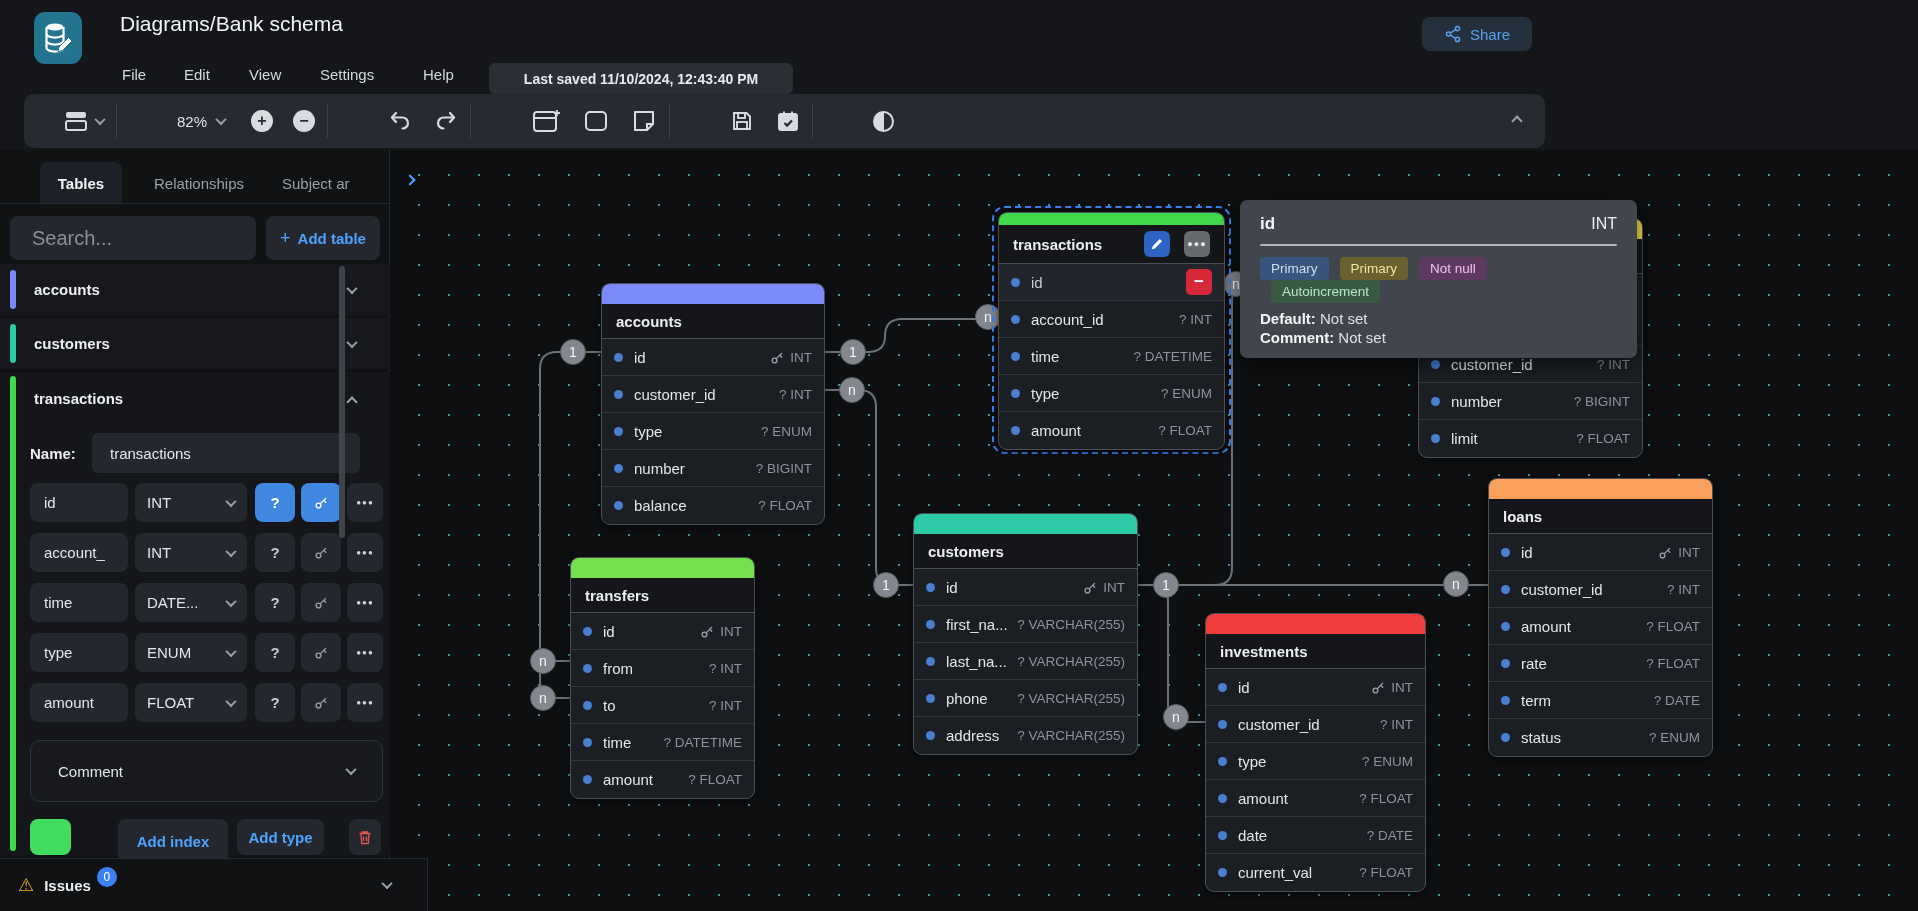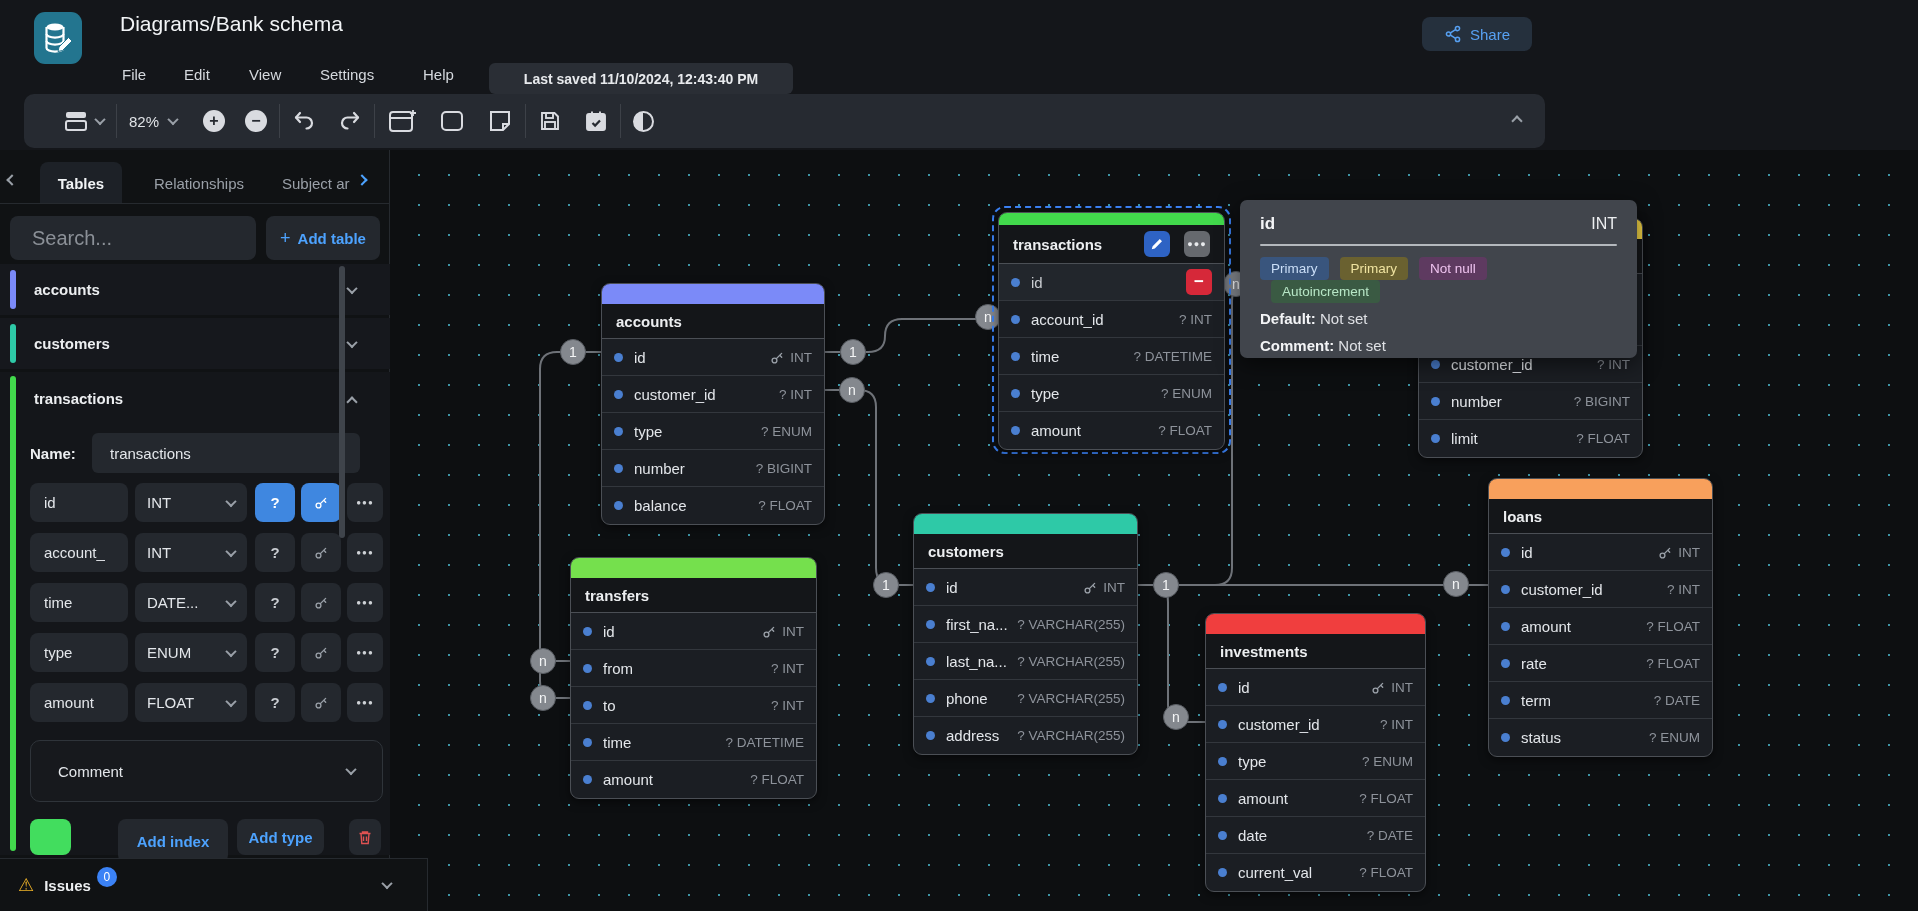--- a/index.html
+++ b/index.html
@@ -65,21 +65,21 @@
     border-radius:6px; color:#e8eaed; font-size:14px; font-weight:bold;
     display:flex; align-items:center; justify-content:center; }
   #share-btn { position:absolute; left:1422px; top:17px; width:110px; height:34px; background:#25303d;
     border-radius:8px; display:flex; align-items:center; justify-content:center; gap:8px;
     color:#57a0f2; font-size:15px; }
 
   
   #toolbar { position:absolute; left:24px; top:94px; width:1521px; height:54px; background:#262a31;
     border-radius:10px; z-index:20; display:flex; align-items:center; }
   .tb-div { width:1px; height:34px; background:#3d4148; margin:0 12px; }
-  .tb-btn { display:flex; align-items:center; justify-content:center; color:#d9dbe0; }
+  .tb-btn { display:flex; align-items:center; justify-content:center; color:#d9dbe0;margin-left:48px; }
   .chv { display:inline-block; width:8px; height:8px; border-right:2px solid #9aa0a8;
     border-bottom:2px solid #9aa0a8; }
   .chv-d { transform:rotate(45deg) translate(-1px,-1px); }
   .chv-u { transform:rotate(-135deg); }
   .chv-r { transform:rotate(-45deg); }
   .chv-l { transform:rotate(135deg); }
   .mag { position:relative; width:22px; height:22px; border-radius:50%; background:#d9dbe0;
     color:#262a31; font-size:16px; font-weight:bold; display:flex; align-items:center; justify-content:center; }
   .half-circle { width:21px; height:21px; border:2px solid #d9dbe0; border-radius:50%;
     background:linear-gradient(90deg,#d9dbe0 50%, transparent 50%); }
@@ -288,21 +288,21 @@
         <span>phone</span>
         <span class="ftype">? VARCHAR(255)</span>
       </div>
     <div class="trow">
         <span class="fdot"></span>
         <span>address</span>
         <span class="ftype">? VARCHAR(255)</span>
       </div>
   </div>
 
-  <div class="dbtable" style="left:570px; top:557px; width:247px;">
+  <div class="dbtable" style="left:570px; top:557px; width:185px;">
     <div class="strip" style="background:#75e04d;"></div>
     <div class="ttitle">
         <span>transfers</span>
       </div>
     <div class="trow">
         <span class="fdot"></span>
         <span>id</span>
       <span class="ftype">
           <svg class="keyicon" viewBox="0 0 20 20">
             <circle cx="6" cy="14" r="3.2" fill="none" stroke="currentColor" stroke-width="1.8"></circle>
@@ -422,21 +422,21 @@
   <div id="popup">
     <div class="prow1">
       <span class="pname">id</span>
       <span class="ptype">INT</span>
     </div>
     <div class="pdiv"></div>
     <div>
       <span class="badge b-primary">Primary</span><span class="badge b-unique">Primary</span><span class="badge b-notnull">Not null</span><span class="badge b-autoinc">Autoincrement</span>
     </div>
     <div class="pline"><b>Default:</b> <span>Not set</span></div>
-    <div class="pline" style="margin-top:10px;"><b>Comment:</b> <span>Not set</span></div>
+    <div class="pline" style="margin-top:2px;"><b>Comment:</b> <span>Not set</span></div>
   </div>
 
   <div id="header">
     <div id="logo">
       <svg width="32" height="36" viewBox="0 0 32 36">
         <g stroke="#fff" stroke-width="2.2" fill="none">
           <ellipse cx="13" cy="7" rx="8.5" ry="3.6" fill="#fff" stroke="none"></ellipse>
           <path d="M4.5 7 v7 c0 2 3.8 3.6 8.5 3.6 s8.5-1.6 8.5-3.6 v-7"></path>
           <path d="M4.5 14 v7 c0 2 3.8 3.6 8.5 3.6 s8.5-1.6 8.5-3.6 v-7"></path>
           <path d="M4.5 21 v7 c0 2 3.8 3.6 8.5 3.6 s8.5-1.6 8.5-3.6 v-7"></path>

